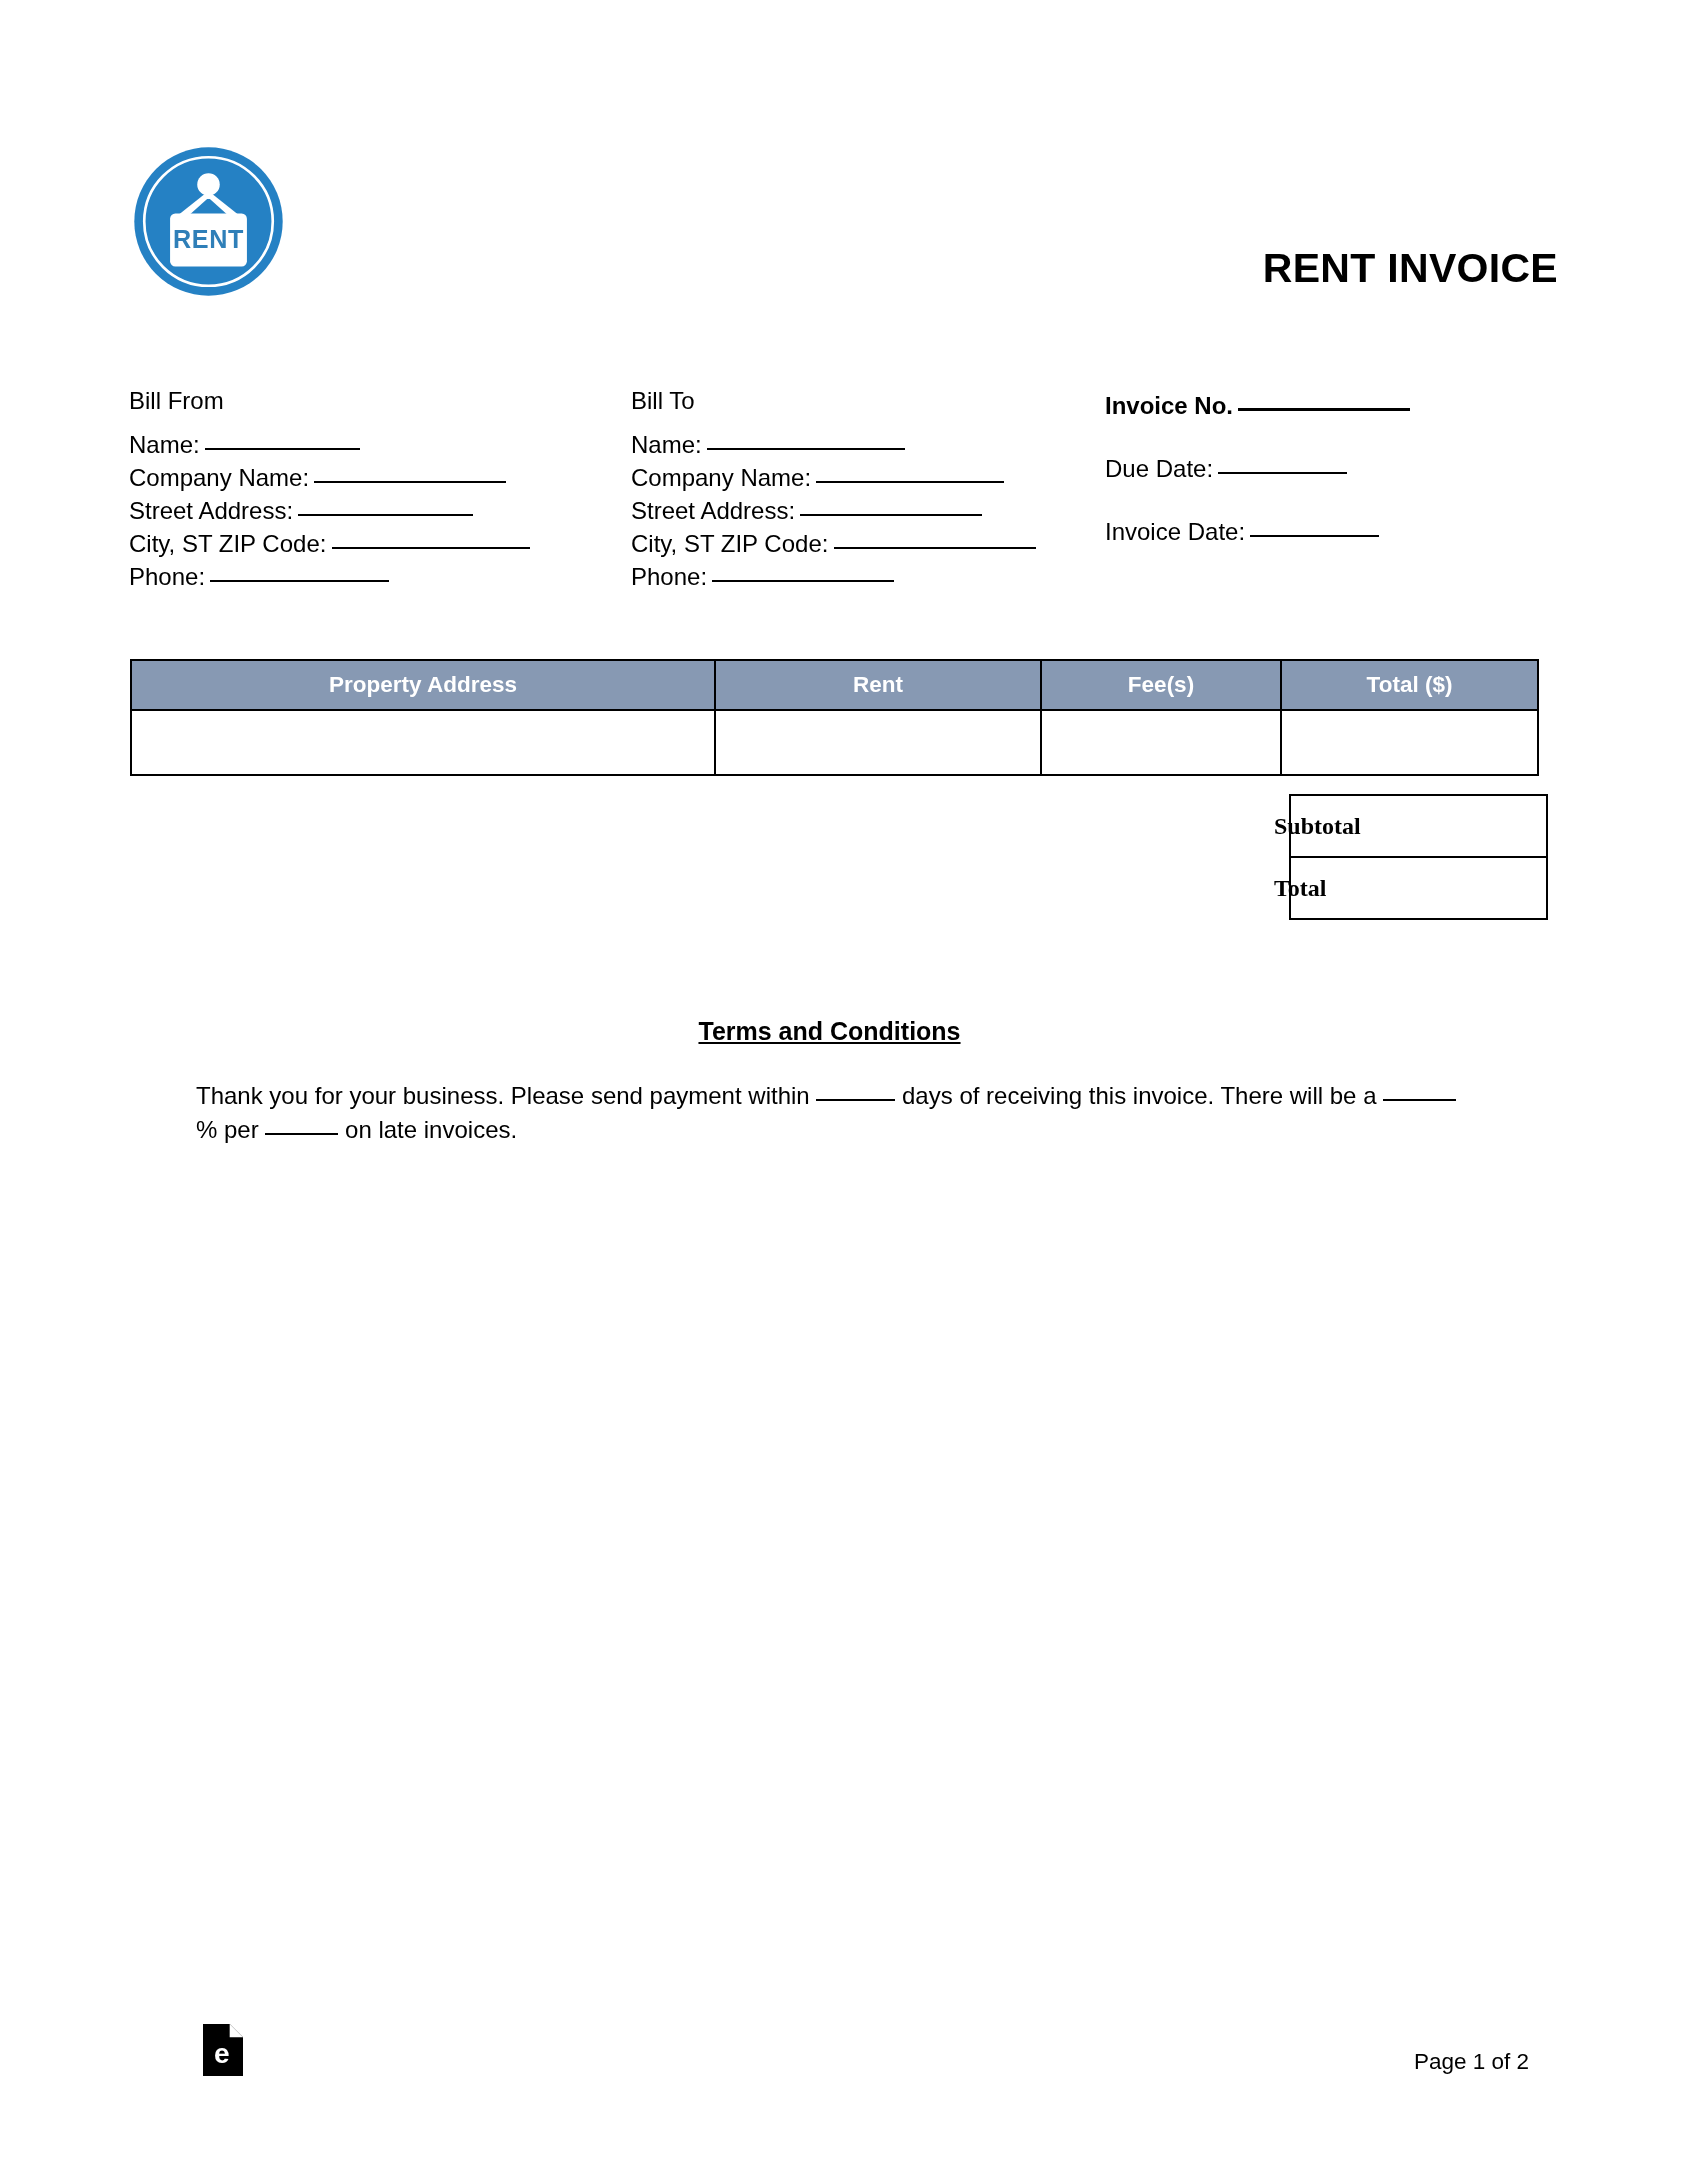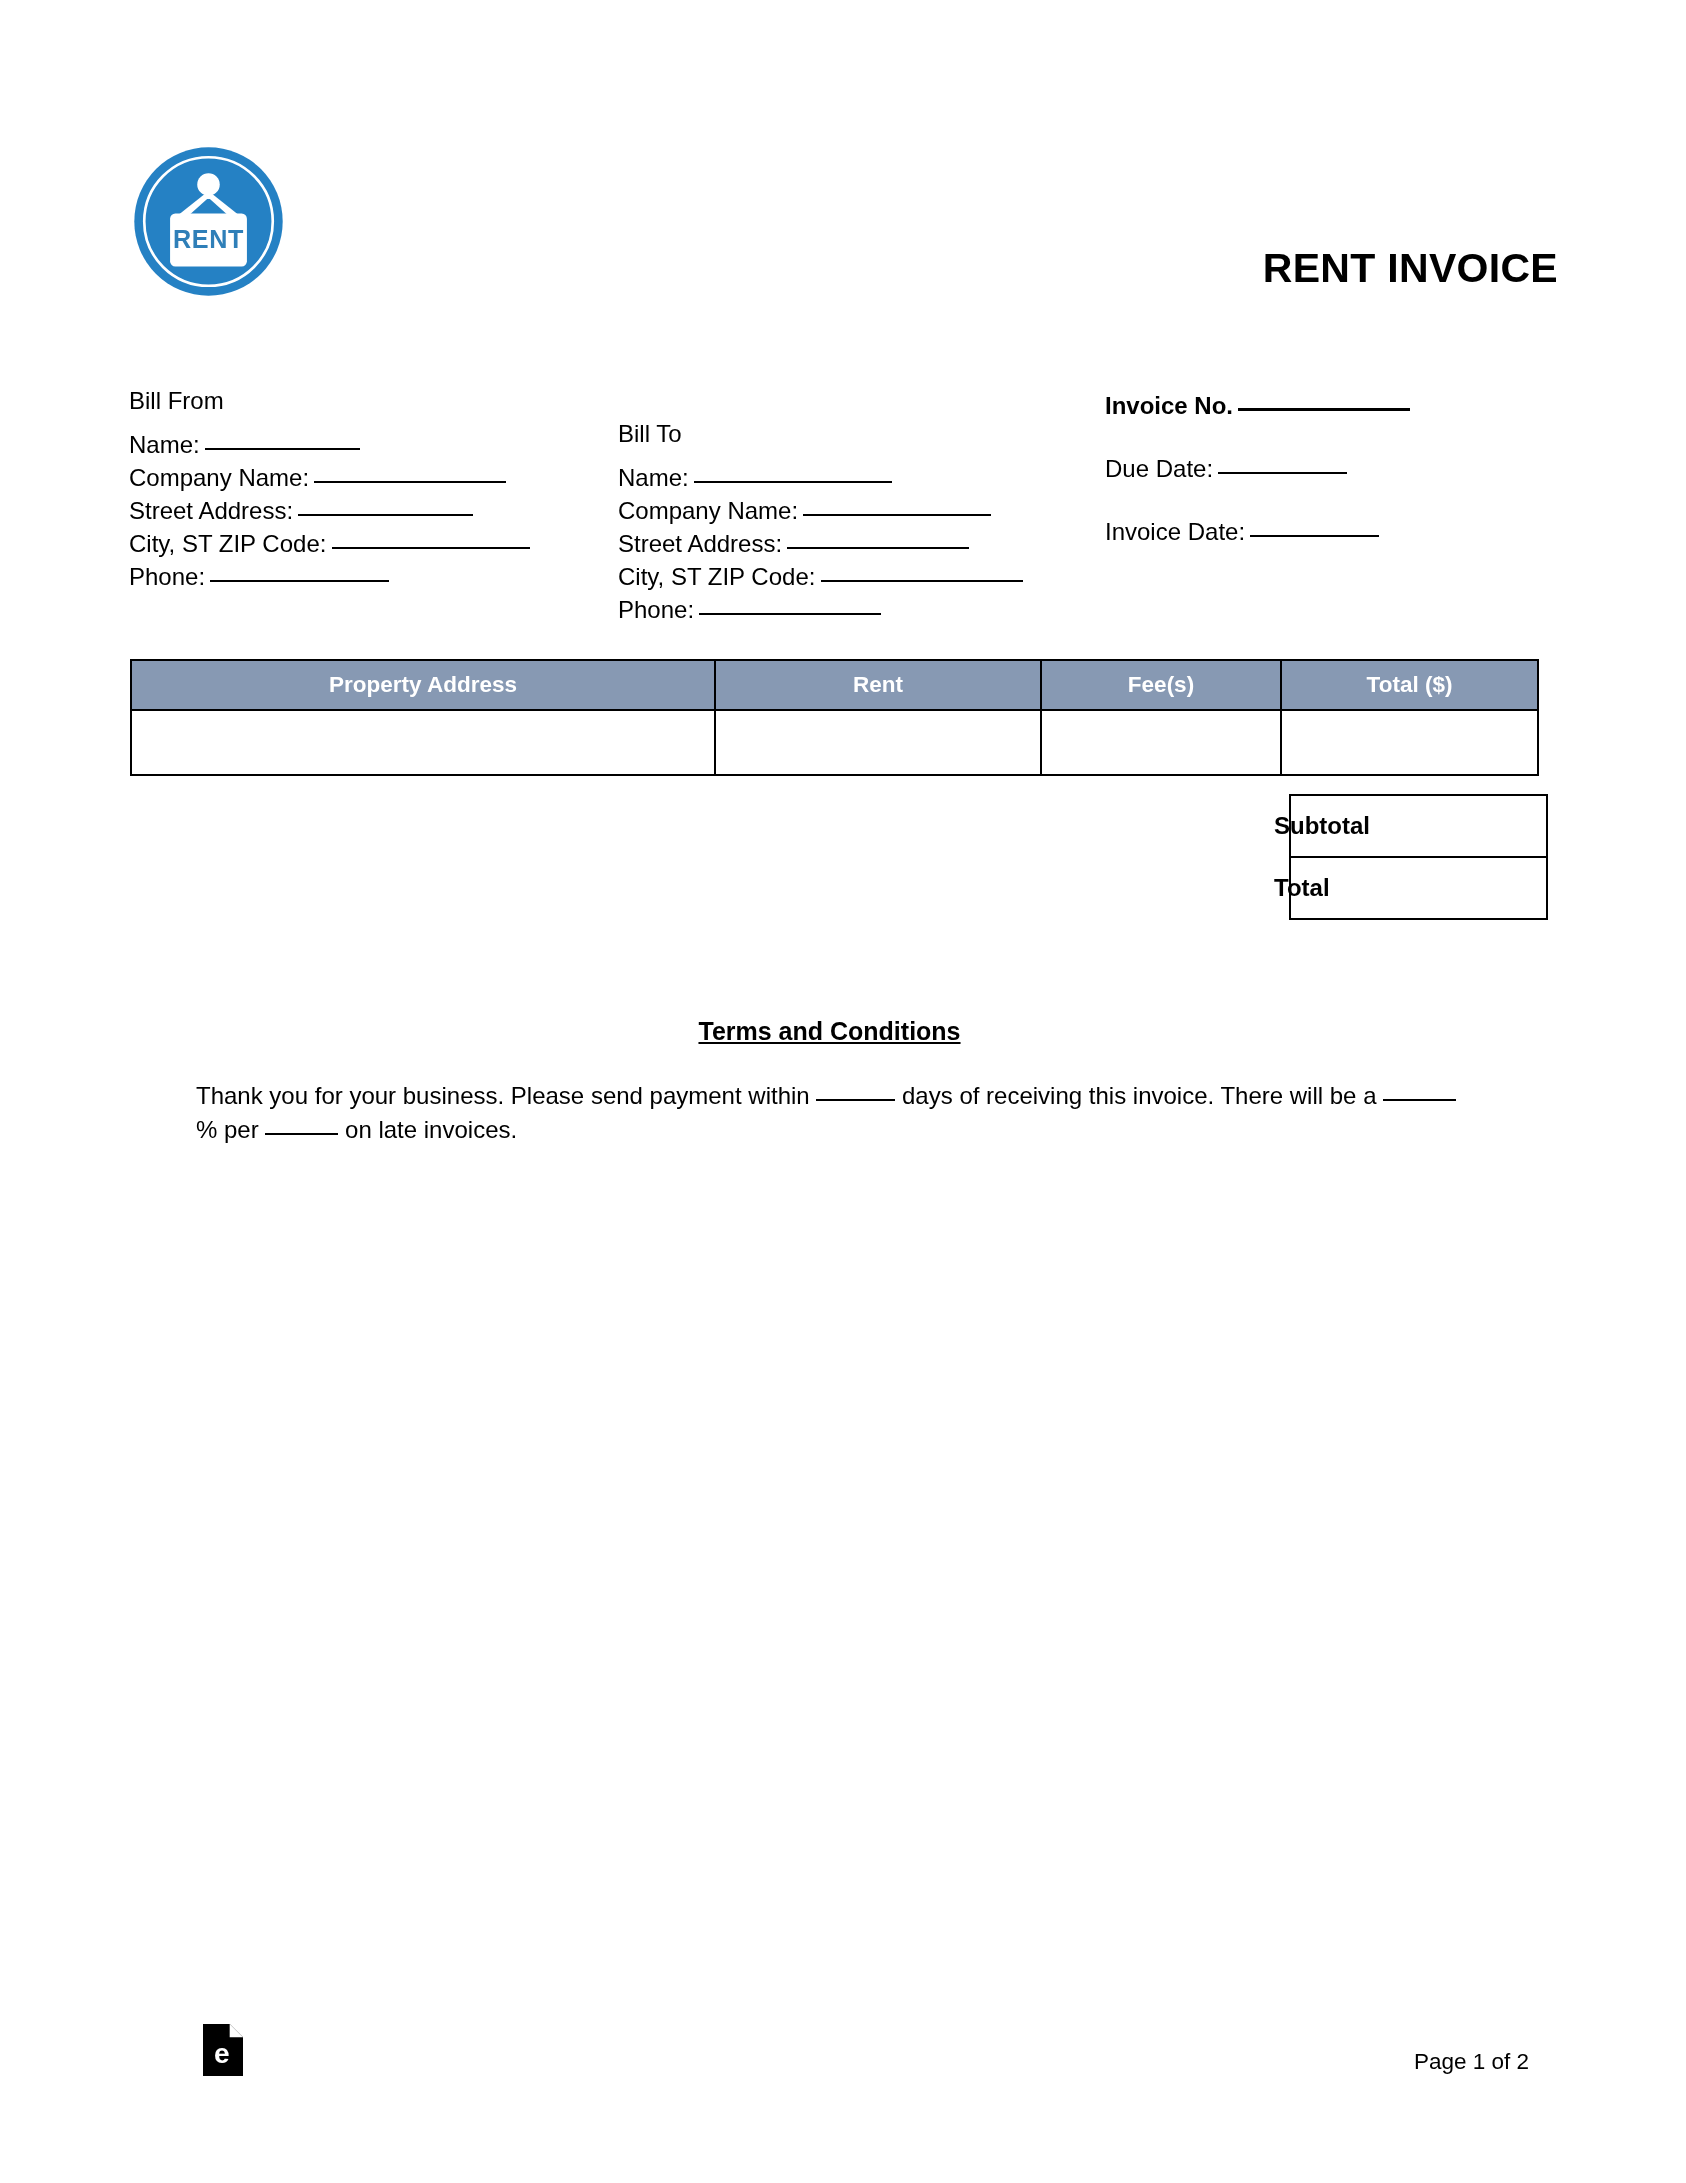--- a/index.html
+++ b/index.html
@@ -51,21 +51,21 @@
     left: 129px;
     top: 389px;
     width: 1432px;
     height: 198px;
   }
   .party-col {
     position: absolute;
     top: 0;
   }
   .col-from { left: 0; width: 456px; }
-  .col-to   { left: 489px; width: 489px; margin-top: 33px; }
+  .col-to   { left: 502px; width: 489px; }
   .col-meta { left: 976px; width: 456px; }
 
   .block-heading {
     font-size: 24px;
     font-weight: normal;
     margin: 0 0 14.6px 0;
     line-height: 1.0;
     white-space: nowrap;
   }
   .field-line {
@@ -157,20 +157,21 @@
     width: 1144px;
     border: none;
   }
   .totals-table td.label {
     width: 0;
     border: none;
     text-align: left;
     padding-right: 14.6px;
     white-space: nowrap;
     vertical-align: middle;
+    font-family: Liberation Serif, serif;
   }
   .totals-table td.label.strong { font-weight: bold; }
   .totals-table td.value {
     width: 255px;
     border: 2.6px solid #000;
     background: #ffffff;
   }
 
   
   .terms {

